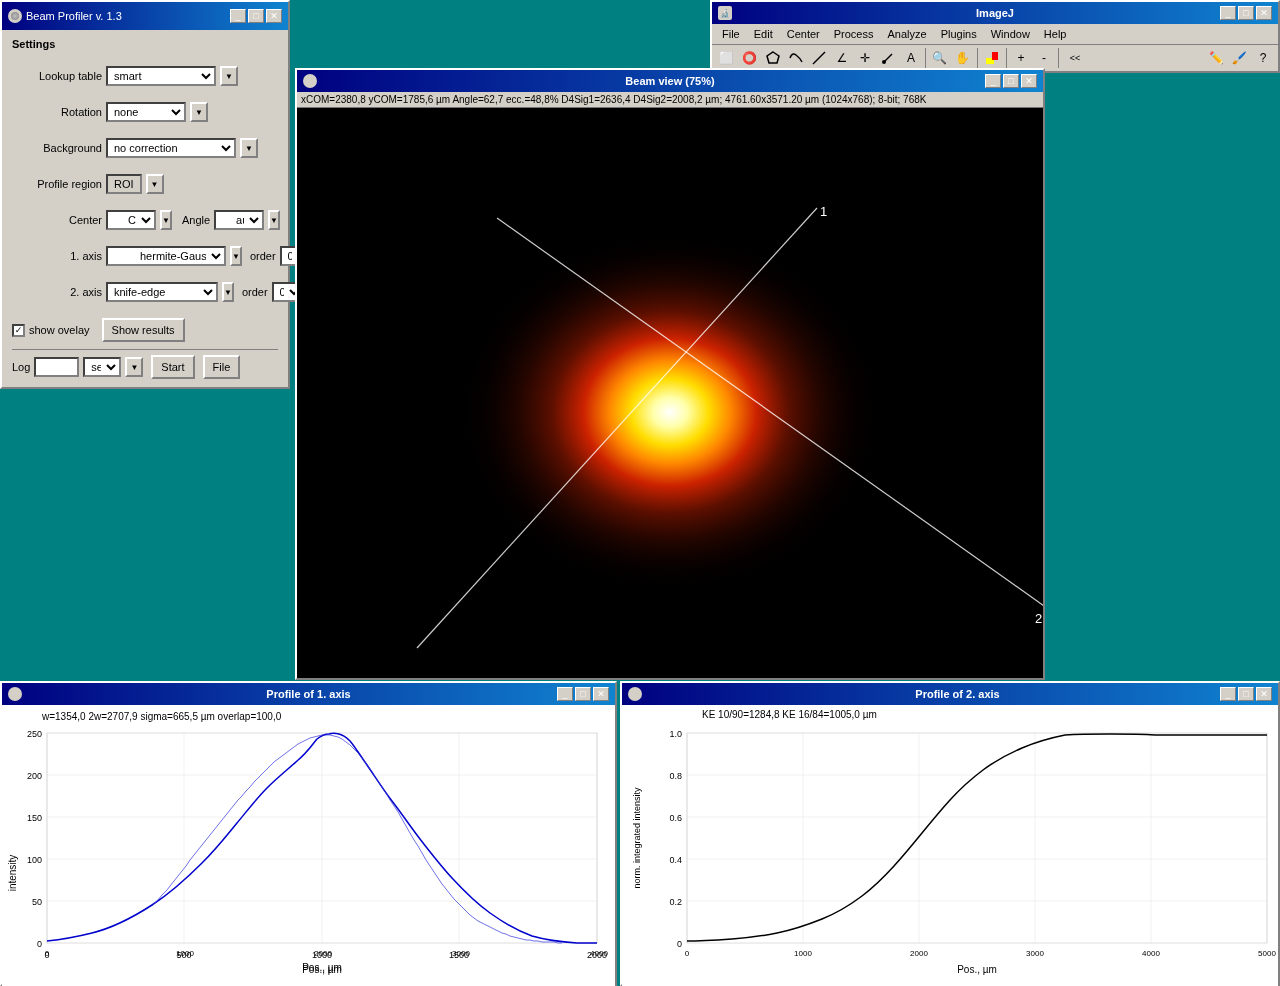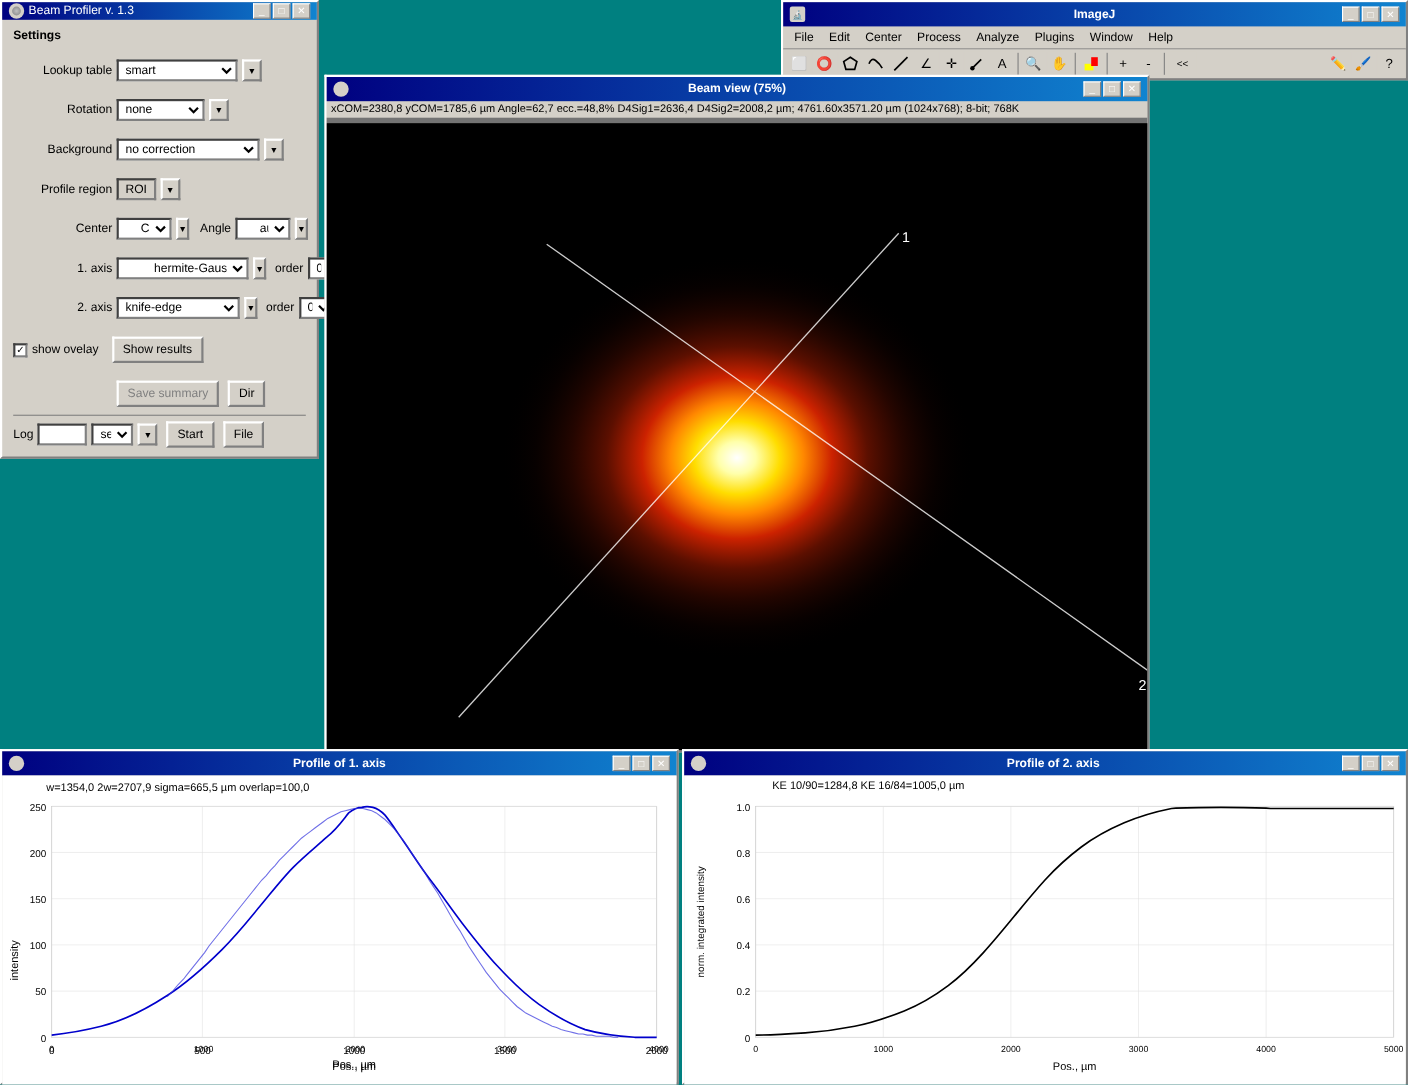--- a/index.html
+++ b/index.html
@@ -23,21 +23,21 @@
       border-top: 2px solid #ffffff;
       border-left: 2px solid #ffffff;
     }
     .settings-titlebar {
       background: linear-gradient(to right, #000080, #1084d0);
       color: white;
       padding: 3px 6px;
       display: flex;
       align-items: center;
       justify-content: space-between;
-      height: 16px;
+      height: 28px;
     }
     .titlebar-controls {
       display: flex;
       gap: 2px;
     }
     .titlebar-btn {
       width: 16px;
       height: 14px;
       background: #d4d0c8;
       border: 1px solid #808080;
@@ -241,21 +241,21 @@
       display: flex;
       align-items: center;
       justify-content: space-between;
       height: 22px;
     }
     .beam-status-bar {
       background: #d4d0c8;
       padding: 2px 4px;
       font-size: 10px;
       color: #000;
-      border-bottom: 5px solid #737373;
+      border-bottom: 1px solid #737373;
       white-space: nowrap;
       overflow: hidden;
     }
     .beam-canvas {
       width: 746px;
       height: 570px;
       background: black;
       position: relative;
       overflow: hidden;
     }
@@ -391,24 +391,20 @@
     </div>
 
     <div class="settings-row">
       <div class="checkbox-row">
         <div class="win-checkbox">✓</div>
         <span>show ovelay</span>
       </div>
       <div class="win-btn" style="margin-left:8px;">Show results</div>
     </div>
 
-    <div class="settings-row">
-      <div class="win-btn win-btn-disabled" style="margin-left:94px;">Save summary</div>
-      <div class="win-btn" style="margin-left:4px;">Dir</div>
-    </div>
 
     <div class="divider"></div>
 
     <div class="log-row">
       <span>Log</span>
       <input type="text" class="log-input" value="" style="">
       <select class="win-select" style="width:38px;">
         <option>sec</option>
         <option>min</option>
       </select>

